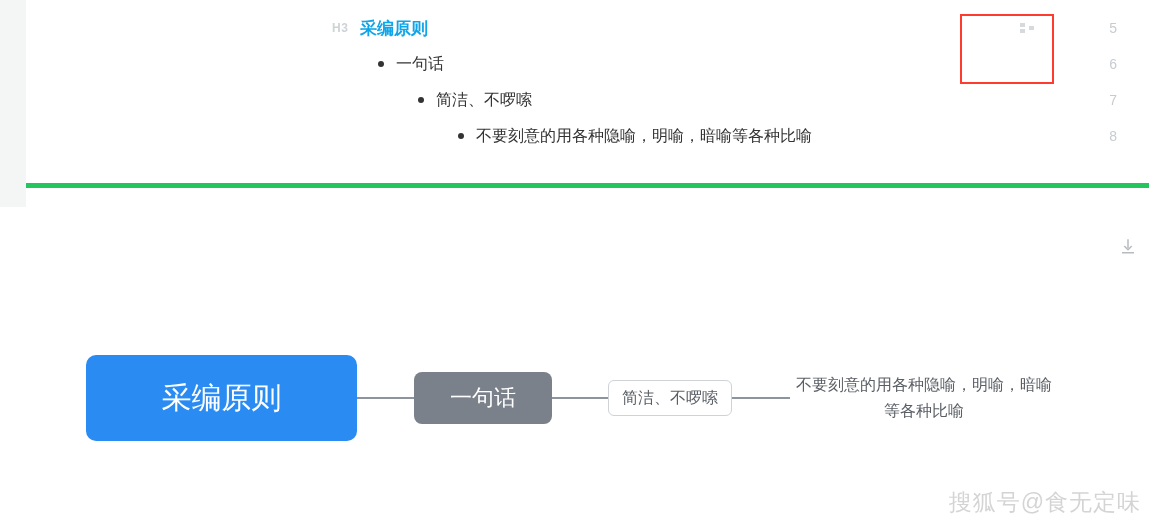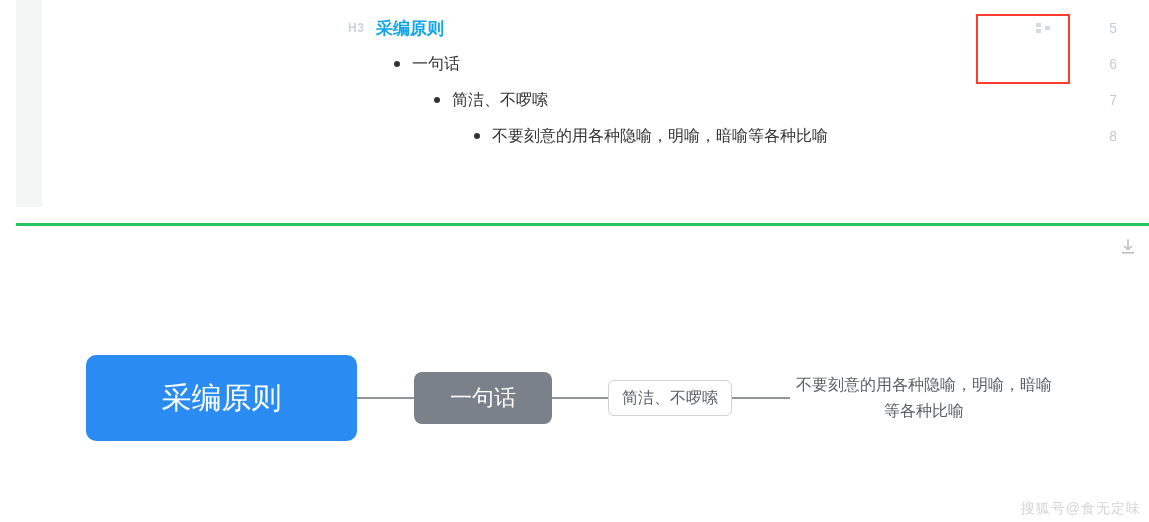--- a/index.html
+++ b/index.html
@@ -8,24 +8,23 @@
       background: #fff;
       width: 1149px;
       height: 522px;
       position: relative;
       overflow: hidden;
     }
 
     
     .outline-panel {
       position: relative;
-      height: 226px;
-      border-bottom: 3px solid #22c55e;
+      height: 188px;
+      border-bottom: 5px solid #22c55e;
       background: #fff;
-      margin-left: 16px;
     }
     .outline-panel::before {
       content: "";
       position: absolute;
       left: 0; top: 0;
       width: 26px; height: 207px;
       background: #f4f5f5;
     }
     .outline-content {
       position: absolute;
@@ -160,21 +159,21 @@
     }
     .c1 { left: 357px; width: 57px; }
     .c2 { left: 552px; width: 56px; }
     .c3 { left: 732px; width: 58px; }
 
     
     .watermark {
       position: absolute;
       right: 8px;
       bottom: 4px;
-      font-size: 14px;
+      font-size: 23px;
       color: rgba(100,100,100,0.28);
       font-family: "Microsoft YaHei", sans-serif;
       letter-spacing: 1px;
       pointer-events: none;
     }
   </style>
 </head>
 <body>
 
 <div class="outline-panel">

